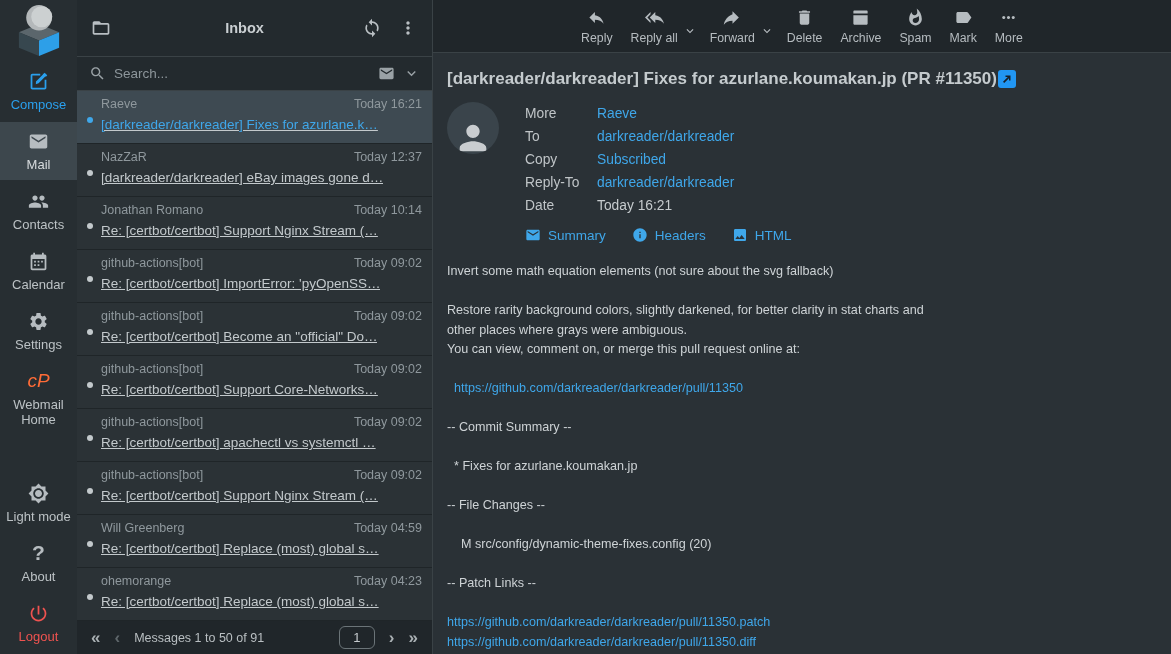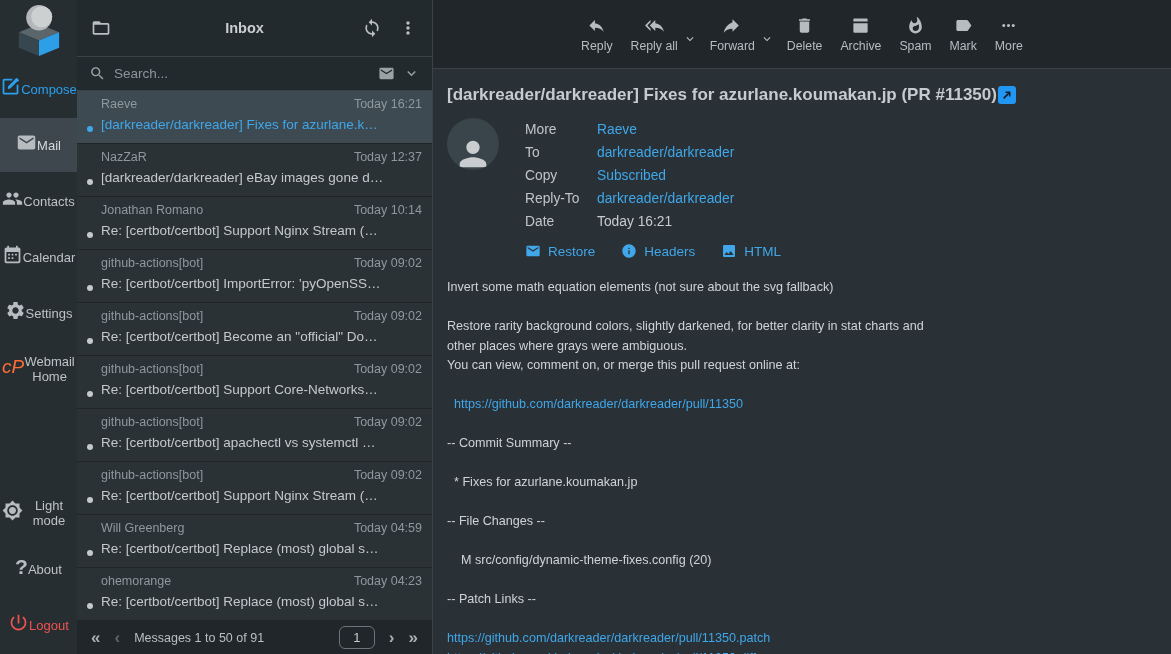--- a/index.html
+++ b/index.html
@@ -10,21 +10,21 @@
     --accent:#3fa7ea; --red:#ef5350; --orange:#ff6c37;
   }
   *{margin:0;padding:0;box-sizing:border-box;font-family:"Liberation Sans",sans-serif;}
   html,body{width:1171px;height:654px;overflow:hidden;background:var(--bg-dark);}
   .app{display:flex;width:1171px;height:654px;}
   .ic{fill:currentColor;display:block;}
 
   
   .sidebar{width:77px;background:var(--bg-side);display:flex;flex-direction:column;align-items:stretch;flex-shrink:0;}
   .logo{height:60px;display:flex;align-items:center;justify-content:center;cursor:pointer;}
-  .side-item{display:flex;flex-direction:row;align-items:center;justify-content:center;
+  .side-item{display:flex;flex-direction:column;align-items:center;justify-content:center;
     padding:8px 2px;margin-bottom:2px;color:var(--txt-mid);cursor:pointer;min-height:54px;}
   .side-item .si-icon{height:22px;display:flex;align-items:center;justify-content:center;margin-bottom:5px;}
   .side-item .si-icon svg{width:21px;height:21px;}
   .side-label{font-size:13px;text-align:center;line-height:15px;color:#bcc2c5;}
   .side-item.compose{color:#2aa0ee;margin-top:2px;}
   .side-item.compose .side-label{color:#2aa0ee;}
   .side-item.active{background:var(--bg-side-active);}
   .side-item.active .side-label{color:#d7dbdd;}
   .side-item.danger{color:var(--red);}
   .side-item.danger .side-label{color:var(--red);}
@@ -41,37 +41,37 @@
   .list-title{flex:1;text-align:center;font-weight:bold;font-size:14.5px;color:#c9ced1;padding-left:16px;}
   .list-header .right-icons{display:flex;gap:16px;}
   .search-row{height:34px;background:var(--bg-header);border-bottom:1px solid var(--line-light);
     display:flex;align-items:center;padding:0 12px;gap:8px;color:#9aa2a6;}
   .search-row svg{width:17px;height:17px;}
   .search-input{flex:1;background:transparent;border:none;outline:none;color:var(--txt);font-size:13.5px;}
   .search-input::placeholder{color:#8d969b;}
   .messages{flex:1;overflow:hidden;}
   .msg{height:53px;padding:6px 10px 0 10px;border-bottom:1px solid var(--line);cursor:pointer;}
   .msg-row1{display:flex;justify-content:space-between;font-size:12.5px;color:var(--txt-dim);margin-bottom:6px;padding-left:14px;}
-  .msg-row2{display:flex;align-items:flex-end;font-size:13.5px;color:#c3c9cc;}
+  .msg-row2{display:flex;align-items:flex-start;font-size:13.5px;color:#c3c9cc;text-decoration:underline;}
   .dot{width:6px;height:6px;border-radius:50%;background:#c3c9cc;margin-right:8px;flex-shrink:0;}
   .msg-subject{white-space:nowrap;overflow:hidden;}
   .msg.selected{background:var(--bg-sel);}
   .msg.selected .msg-subject{color:var(--accent);}
   .msg.selected .dot{background:var(--accent);}
   .pagination{height:34px;background:var(--bg-dark);border-top:1px solid var(--line);
     display:flex;align-items:center;padding:0 14px;gap:14px;color:#b9bfc2;}
   .pg-ctl{font-size:17px;font-weight:bold;cursor:pointer;line-height:1;color:#aab1b4;}
   .pg-ctl.dim{color:#5f676b;}
   .pg-status{flex:1;font-size:12.5px;color:#b9bfc2;}
   .pg-input{width:36px;height:23px;background:transparent;border:1px solid #6b7478;border-radius:6px;
     color:#c6cbce;text-align:center;font-size:13px;outline:none;}
 
   
   .content-pane{flex:1;display:flex;flex-direction:column;background:var(--bg-content);min-width:0;}
-  .toolbar{height:69px;background:var(--bg-dark);border-bottom:1px solid var(--line-light);
+  .toolbar{height:53px;background:var(--bg-dark);border-bottom:1px solid var(--line-light);
     display:flex;align-items:center;justify-content:center;flex-shrink:0;}
   .tb-btn{display:flex;flex-direction:column;align-items:center;color:var(--txt-mid);
     cursor:pointer;padding:4px 9px;min-width:44px;}
   .tb-btn svg{width:19px;height:19px;margin-bottom:4px;}
   .tb-label{font-size:12.3px;white-space:nowrap;}
   .tb-caret{color:var(--txt-mid);cursor:pointer;margin:10px 4px 0 -4px;}
   .tb-caret svg{width:14px;height:14px;}
   .message-view{flex:1;padding:0 14px;overflow:hidden;}
   .subject{margin-top:16px;font-size:17px;font-weight:bold;color:#c5cbce;display:flex;align-items:center;gap:1px;}
   .ext{width:18px;height:18px;background:#2196f3;border-radius:3px;display:inline-flex;
@@ -436,21 +436,21 @@
             <div class="hrow"><span class="hlabel">Date</span><span class="hvalue">Today 16:21</span></div>
           </div>
       </div>
       <div class="actions" id="actions">
           <span class="action">
             <span>
               <svg class="ic" viewBox="0 0 24 24">
                 <path d="M20 4H4c-1.1 0-1.99.9-1.99 2L2 18c0 1.1.9 2 2 2h16c1.1 0 2-.9 2-2V6c0-1.1-.9-2-2-2zm0 4-8 5-8-5V6l8 5 8-5v2z"></path>
               </svg>
             </span>
-            <span>Restore</span>
+            <span>Summary</span>
           </span>
           <span class="action">
             <span>
               <svg class="ic" viewBox="0 0 24 24">
                 <path d="M12 2C6.48 2 2 6.48 2 12s4.48 10 10 10 10-4.48 10-10S17.52 2 12 2zm1 15h-2v-6h2v6zm0-8h-2V7h2v2z"></path>
               </svg>
             </span>
             <span>Headers</span>
           </span>
           <span class="action">

